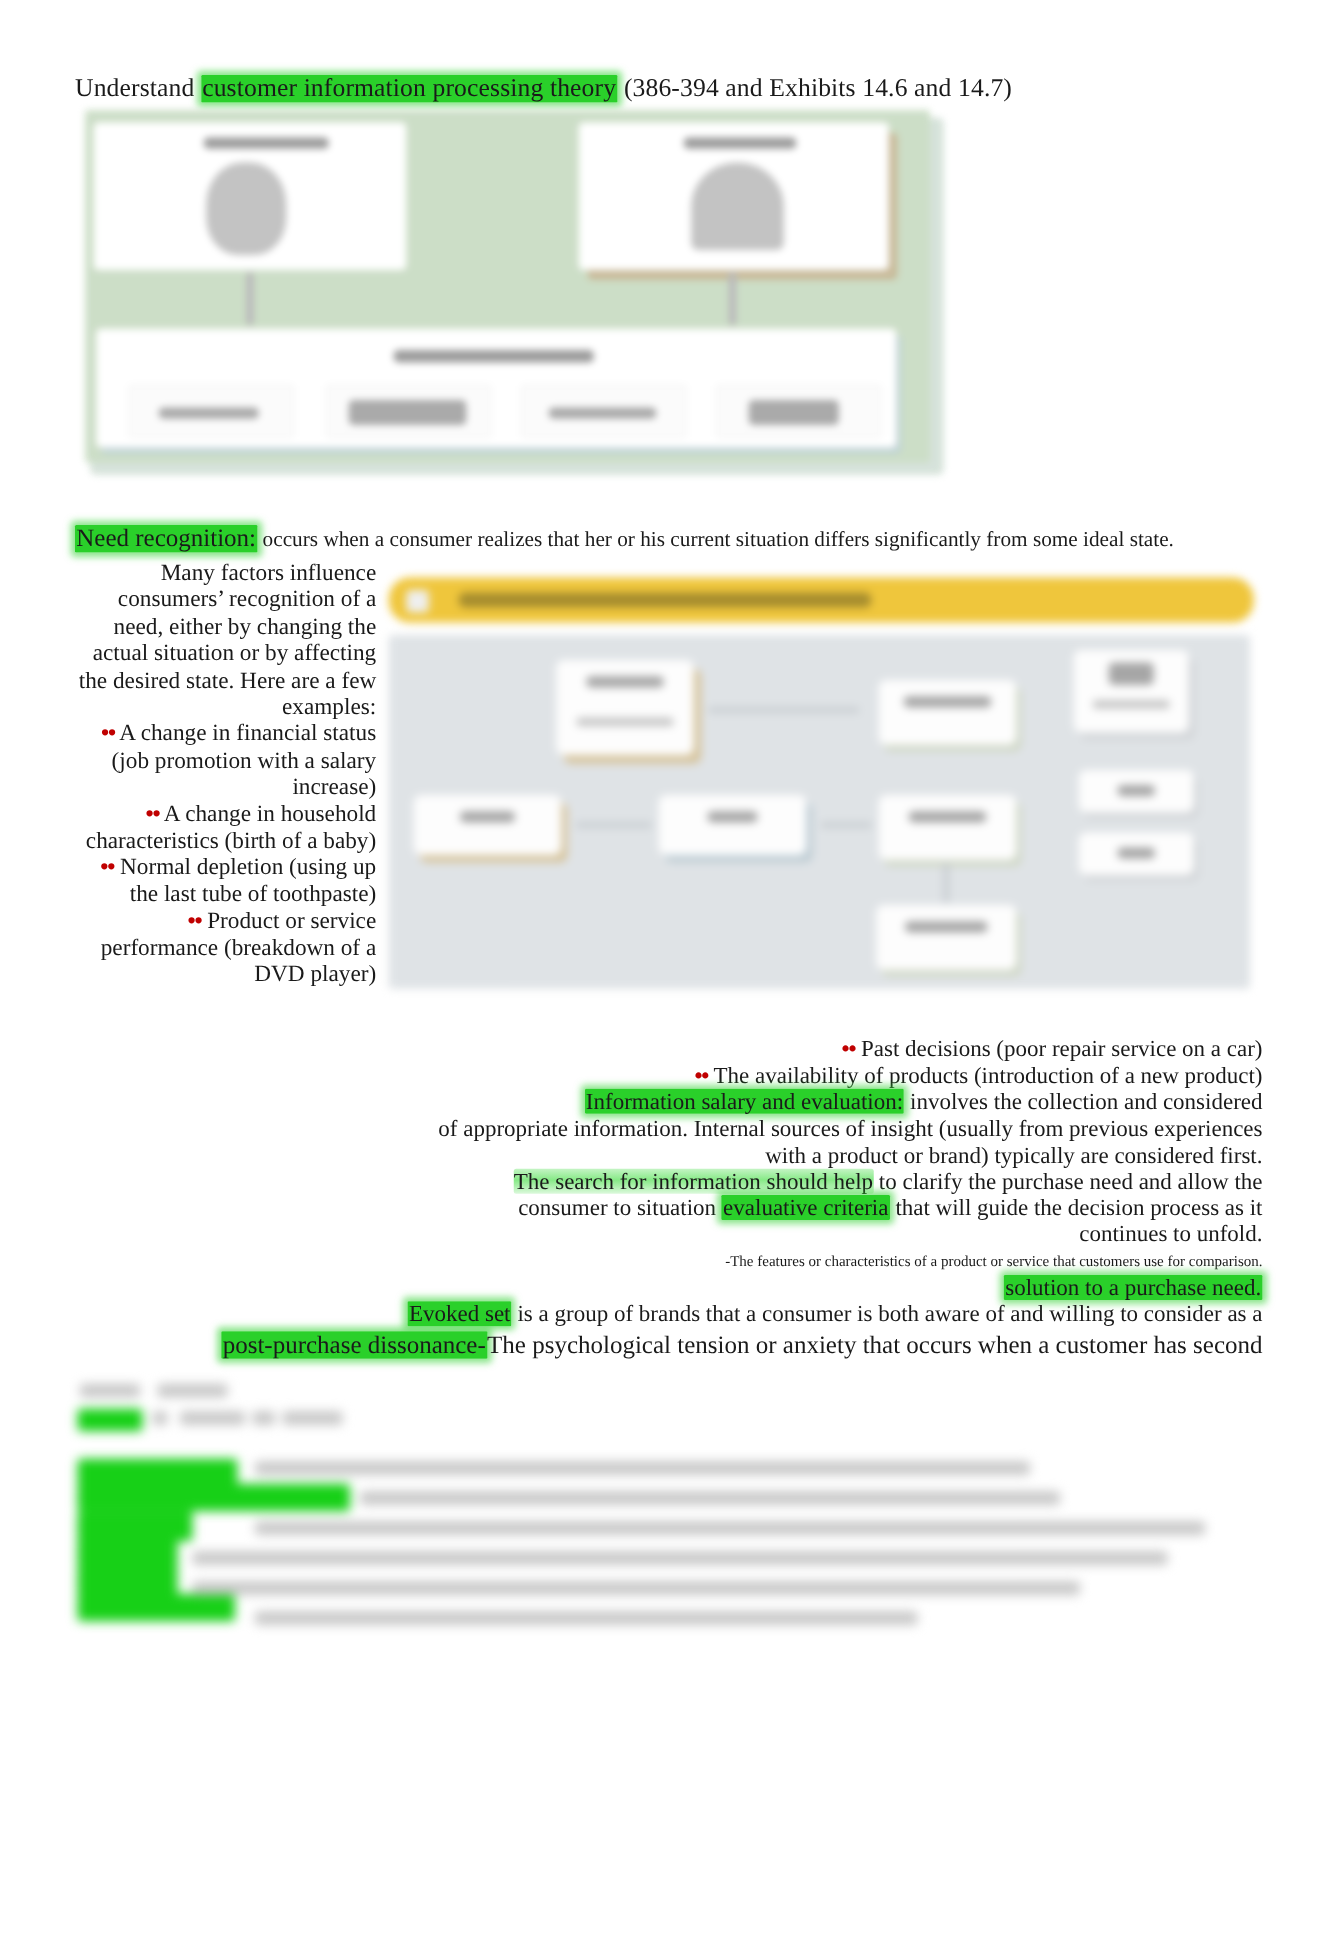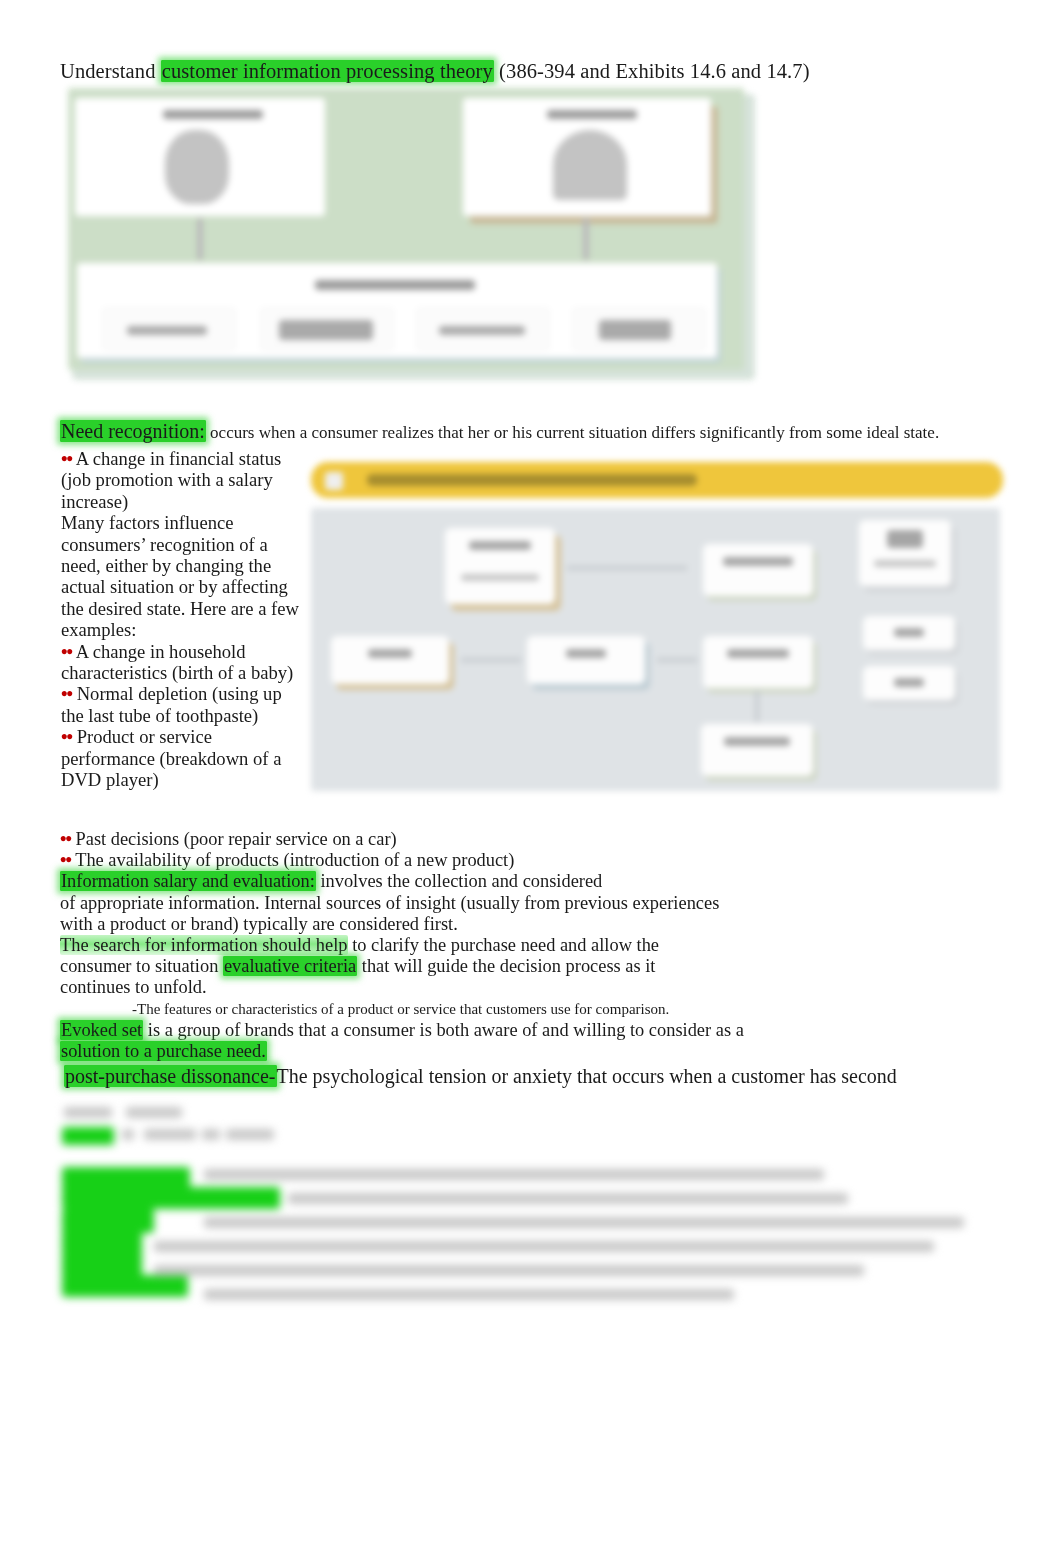--- a/index.html
+++ b/index.html
@@ -12,20 +12,21 @@
     height: 1561px;
     position: relative;
     font-family: "Liberation Serif", "DejaVu Serif", serif;
     color: #1a1a1a;
     overflow: hidden;
   }
   .page {
     position: absolute;
     inset: 0;
     background: #ffffff;
+    text-align: right;
   }
 
   
   .title-line {
     position: absolute;
     left: 60px;
     top: 58px;
     font-size: 20.5px;
     line-height: 26px;
     white-space: nowrap;
@@ -210,21 +211,21 @@
   
   .body-lines {
     position: absolute;
     left: 60px;
     top: 829px;
     width: 950px;
     font-size: 18.4px;
     line-height: 21.2px;
   }
   .body-lines .bul { color: #c00000; font-weight: bold; letter-spacing: -1px; }
-  .l-indent { padding-left: 72px; font-size: 15px; }
+  .l-indent { padding-left: 72px; font-size: 12px; }
 
   .bigline {
     font-size: 20px;
     line-height: 24px;
   }
 
   
   .redact {
     position: absolute;
     filter: blur(4.2px);
@@ -279,22 +280,22 @@
 
     <div class="ex1-sub" style="left:508px; width:130px;"></div>
     <div class="ex1-subtext" style="left:534px; top:232px; width:72px; height:20px;"></div>
   </div>
 
   <div class="need-line">
     <span class="hl term">Need recognition:</span><span> occurs when a consumer realizes that her or his current situation differs significantly from some ideal state.</span>
   </div>
 
   <div class="col-left">
+    <div>Many factors influence consumers’ recognition of a need, either by changing the actual situation or by affecting the desired state. Here are a few examples:</div>
     <div><span class="bul">••</span> <span>A change in financial status (job promotion with a salary increase)</span></div>
-    <div>Many factors influence consumers’ recognition of a need, either by changing the actual situation or by affecting the desired state. Here are a few examples:</div>
     <div><span class="bul">••</span> <span>A change in household characteristics (birth of a baby)</span></div>
     <div><span class="bul">••</span> <span>Normal depletion (using up the last tube of toothpaste)</span></div>
     <div><span class="bul">••</span> <span>Product or service performance (breakdown of a DVD player)</span></div>
   </div>
 
   <div class="exhibit2">
     <div class="ex2-head">
       <div class="ex2-head-badge"></div>
       <div class="ex2-head-text"></div>
     </div>
@@ -352,22 +353,22 @@
     <div><span class="hl">Information salary and evaluation:</span><span> involves the collection and considered</span></div>
     <div>of appropriate information. Internal sources of insight (usually from previous experiences</div>
     <div>with a product or brand) typically are considered first.</div>
 
     <div><span class="hl-soft">The search for information should help</span><span> to clarify the purchase need and allow the</span></div>
     <div><span>consumer to situation </span><span class="hl">evaluative criteria</span><span> that will guide the decision process as it</span></div>
     <div>continues to unfold.</div>
 
     <div class="l-indent">-The features or characteristics of a product or service that customers use for comparison.</div>
 
+    <div><span class="hl">solution to a purchase need.</span></div>
     <div><span class="hl">Evoked set</span><span> is a group of brands that a consumer is both aware of and willing to consider as a</span></div>
-    <div><span class="hl">solution to a purchase need.</span></div>
 
     <div class="bigline" style="margin-top:2px; padding-left:4px;"><span class="hl">post-purchase dissonance-</span><span>The psychological tension or anxiety that occurs when a customer has second</span></div>
   </div>
 
   <div class="redact" style="left:60px; top:1105px; width:420px; height:48px;">
     <div class="rline" style="left:4px; top:2px; width:48px;"></div>
     <div class="rline" style="left:66px; top:2px; width:56px;"></div>
     <div class="rhl" style="left:2px; top:22px; width:52px; height:18px;"></div>
     <div class="rline" style="left:62px; top:24px; width:12px;"></div>
     <div class="rline" style="left:84px; top:24px; width:52px;"></div>

